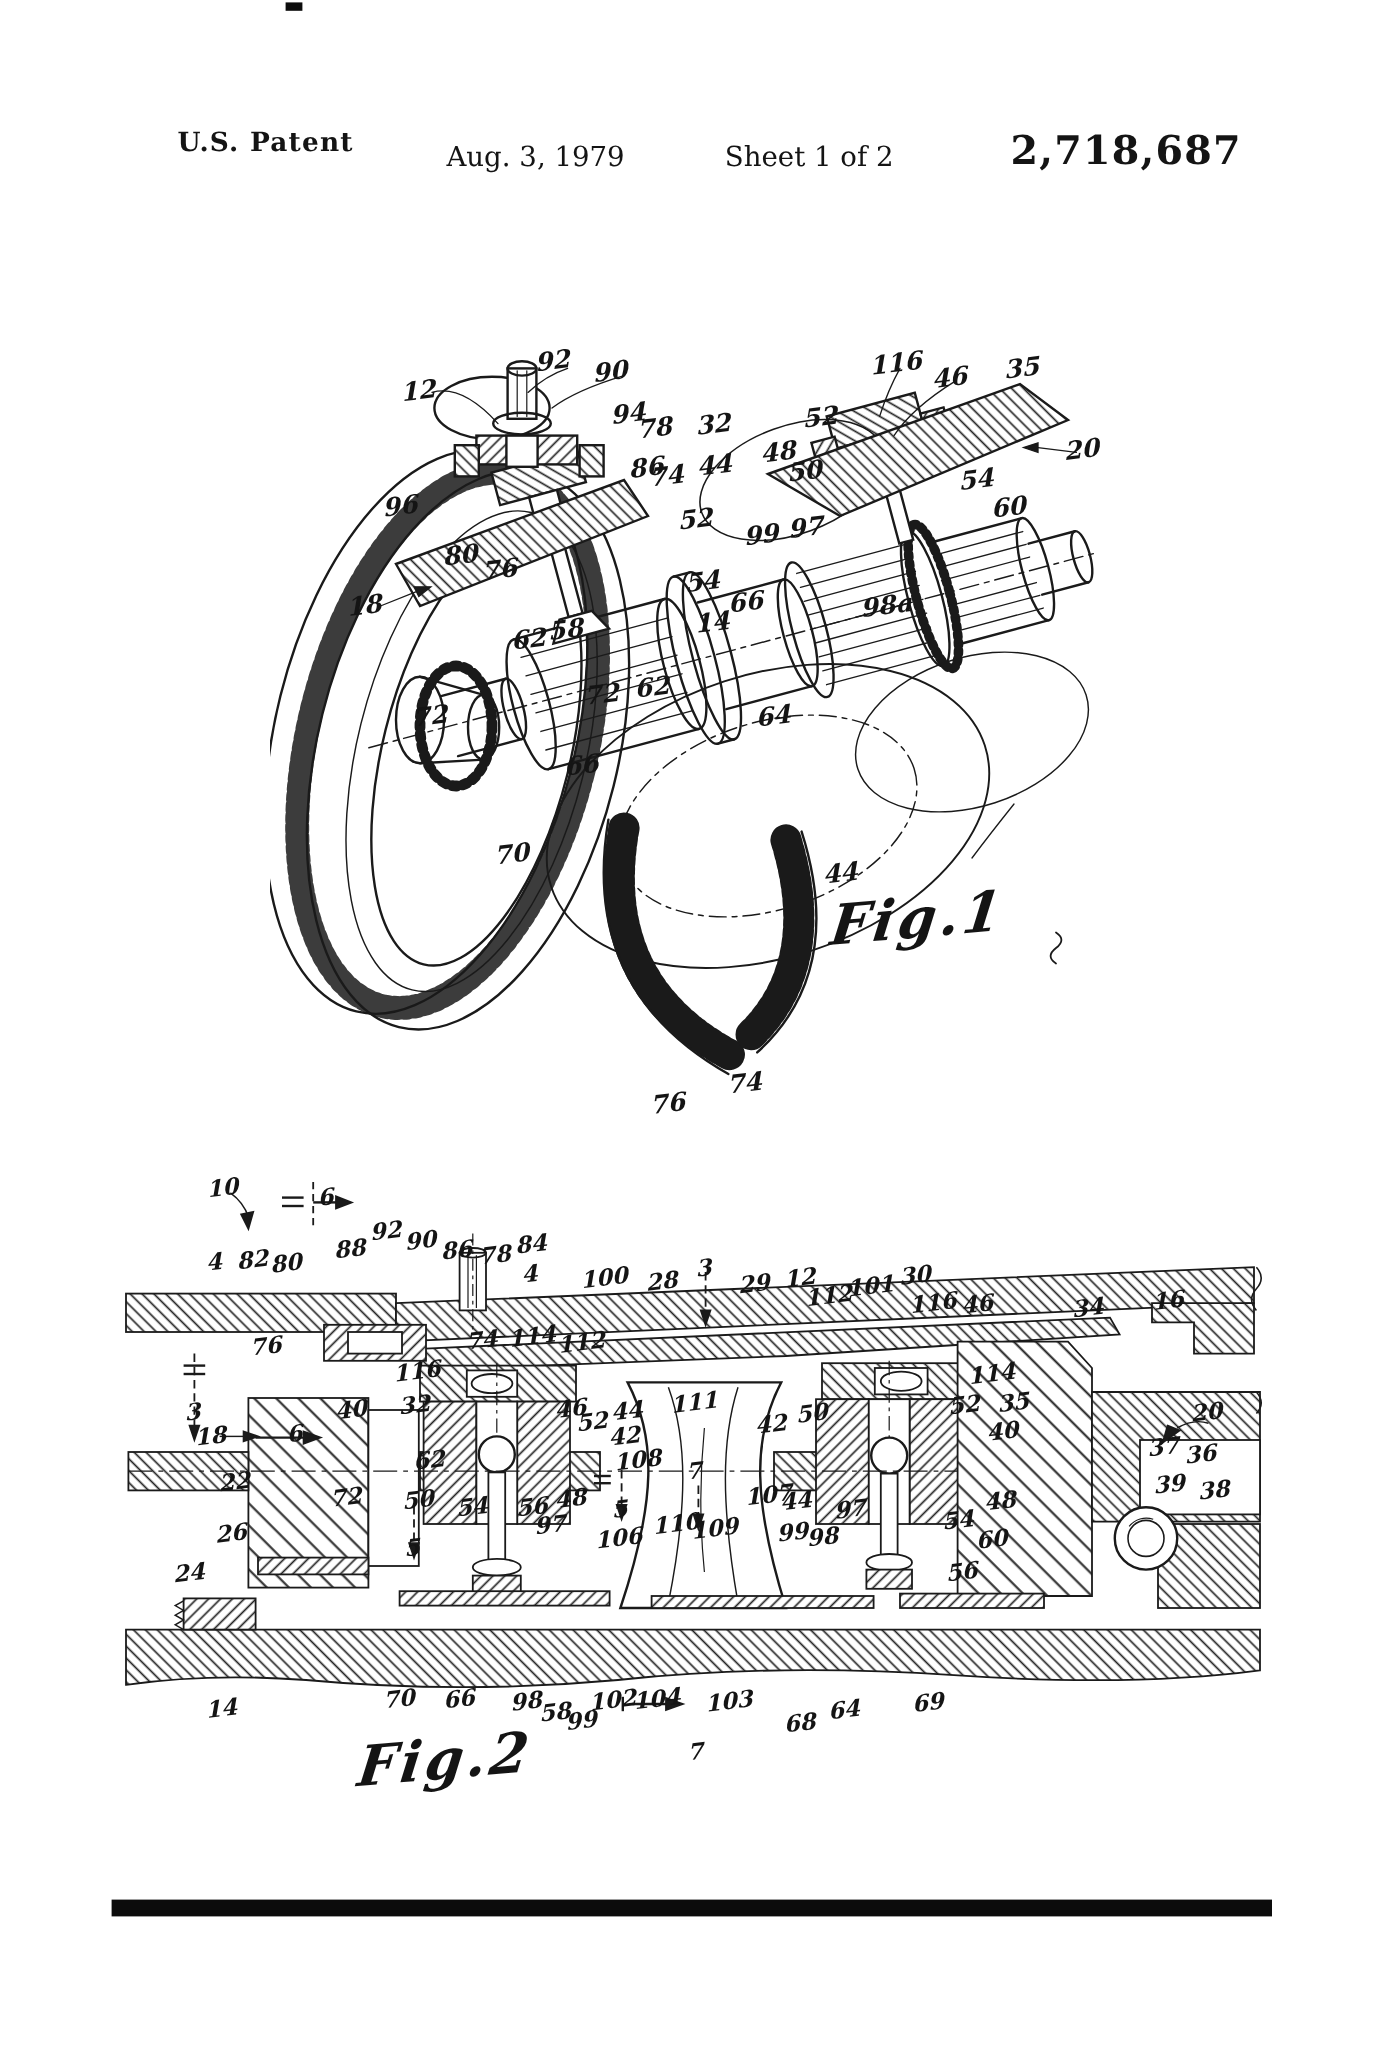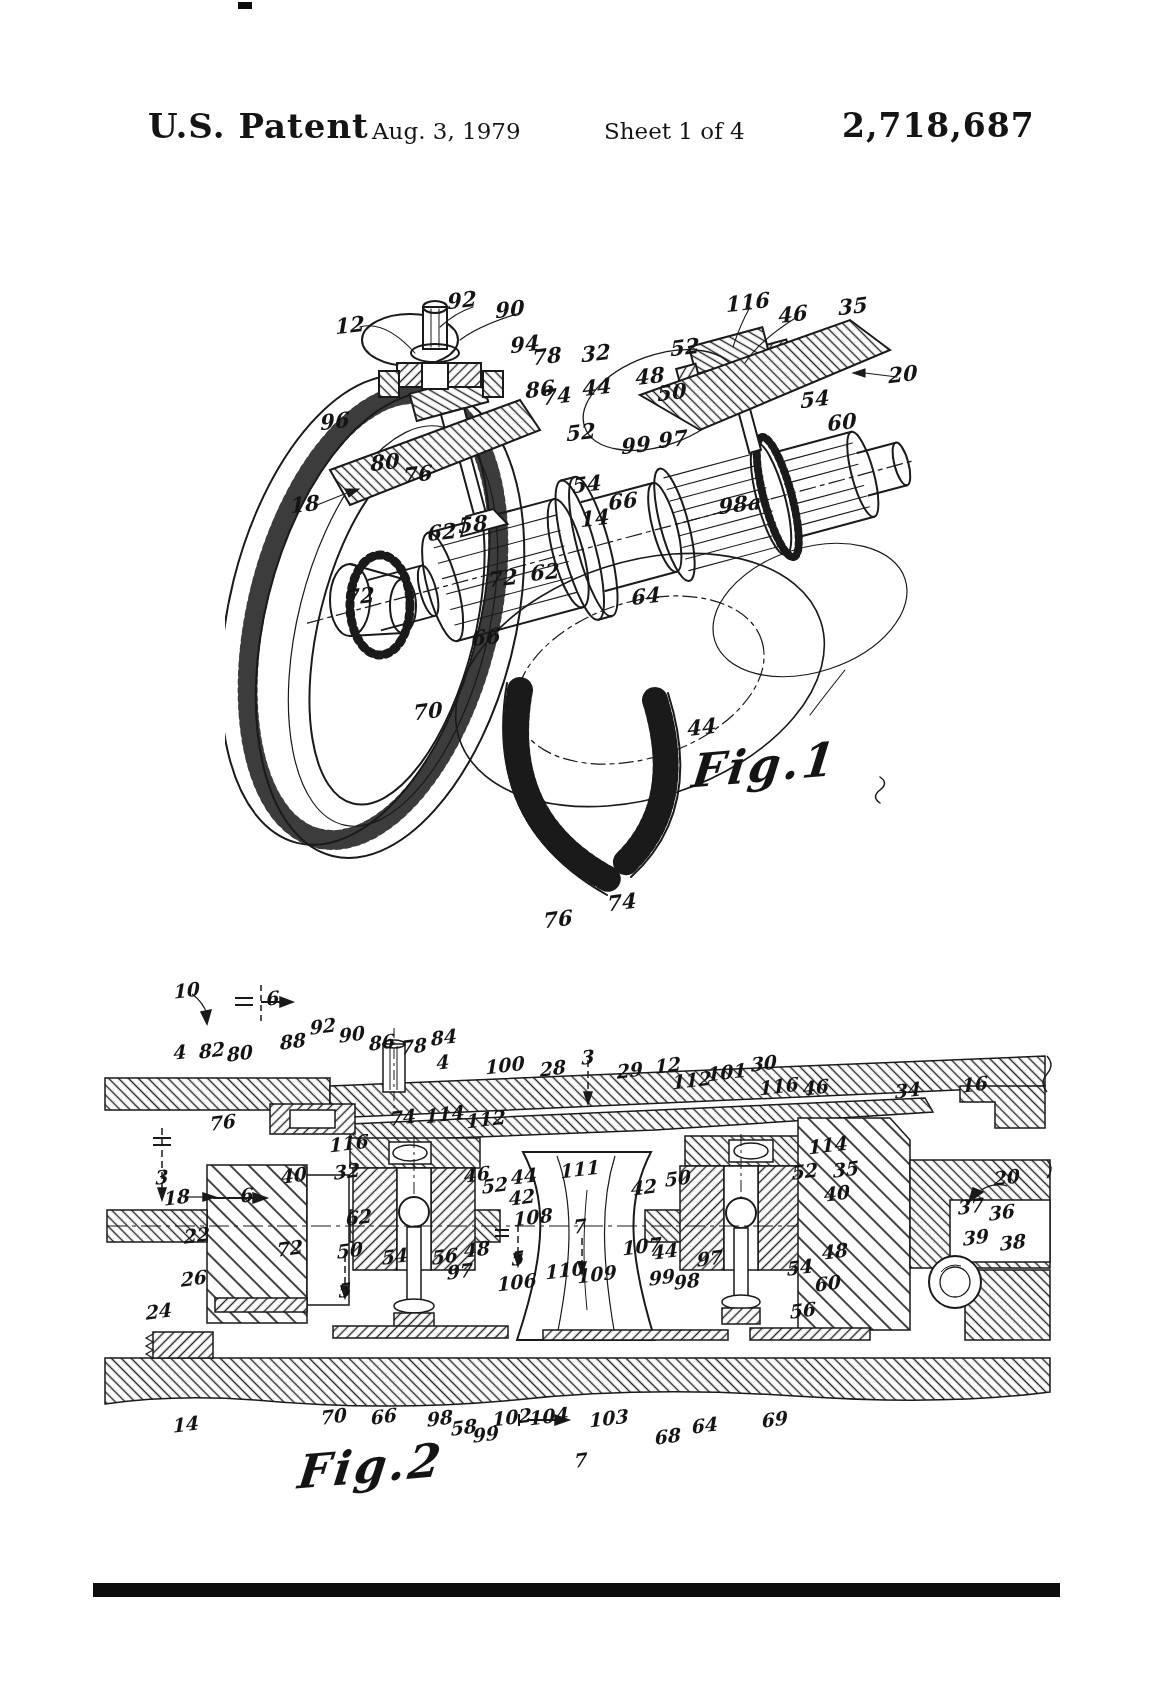--- a/index.html
+++ b/index.html
@@ -1,40 +1,40 @@
 <!DOCTYPE html>
 <html><head>
 <meta charset="utf-8">
 <style>
   html,body{margin:0;padding:0;background:#e8e8e8;}
   #page{position:relative;width:1161px;height:1705px;background:#ffffff;overflow:hidden;
         font-family:"DejaVu Serif", serif;color:#141414;}
   .hdr{position:absolute;white-space:nowrap;}
-  .hdr-title{font-weight:700;font-size:34px;letter-spacing:1px;}
+  .hdr-title{font-weight:700;font-size:22px;letter-spacing:1px;}
   .hdr-meta{font-size:23px;}
   .hdr-num{font-weight:700;font-size:33px;letter-spacing:1px;}
   .labels{position:absolute;left:0;top:0;width:100%;height:100%;pointer-events:none;}
   .ref{position:absolute;transform:translate(-50%,-50%) rotate(-7deg) skewX(-6deg);
        font-family:"DejaVu Serif",serif;font-style:italic;font-weight:700;
        font-size:21px;color:#141414;white-space:nowrap;}
   .labels-fig2 .ref{font-size:19px;}
   .fig-caption{position:absolute;transform:translate(-50%,-50%) rotate(-5deg) skewX(-12deg);
        font-family:"DejaVu Serif",serif;font-style:italic;font-weight:700;
        font-size:46px;letter-spacing:3px;white-space:nowrap;}
   svg{position:absolute;}
   .artifact{position:absolute;background:#0c0c0c;}
 </style>
 </head>
 <body>
 
 <div id="page">
 
   <span class="hdr hdr-title" style="left:148px;top:106px">U.S. Patent</span>
   <span class="hdr hdr-meta" style="left:372px;top:118px">Aug. 3, 1979</span>
-  <span class="hdr hdr-meta" style="left:604px;top:118px">Sheet 1 of 4</span>
+  <span class="hdr hdr-meta" style="left:604px;top:118px">Sheet 1 of 2</span>
   <span class="hdr hdr-num" style="left:842px;top:106px">2,718,687</span>
 
   <svg style="left:225px;top:265px" width="740" height="670" viewBox="0 0 740 670">
     <defs>
       <pattern id="p1" width="7" height="7" patternUnits="userSpaceOnUse" patternTransform="rotate(45)">
         <rect width="7" height="7" fill="#ffffff"></rect>
           <line x1="0" y1="3.5" x2="7" y2="3.5" stroke="#222" stroke-width="1.4"></line>
       </pattern>
       <pattern id="p2" width="7" height="7" patternUnits="userSpaceOnUse" patternTransform="rotate(-45)">
         <rect width="7" height="7" fill="#ffffff"></rect>

